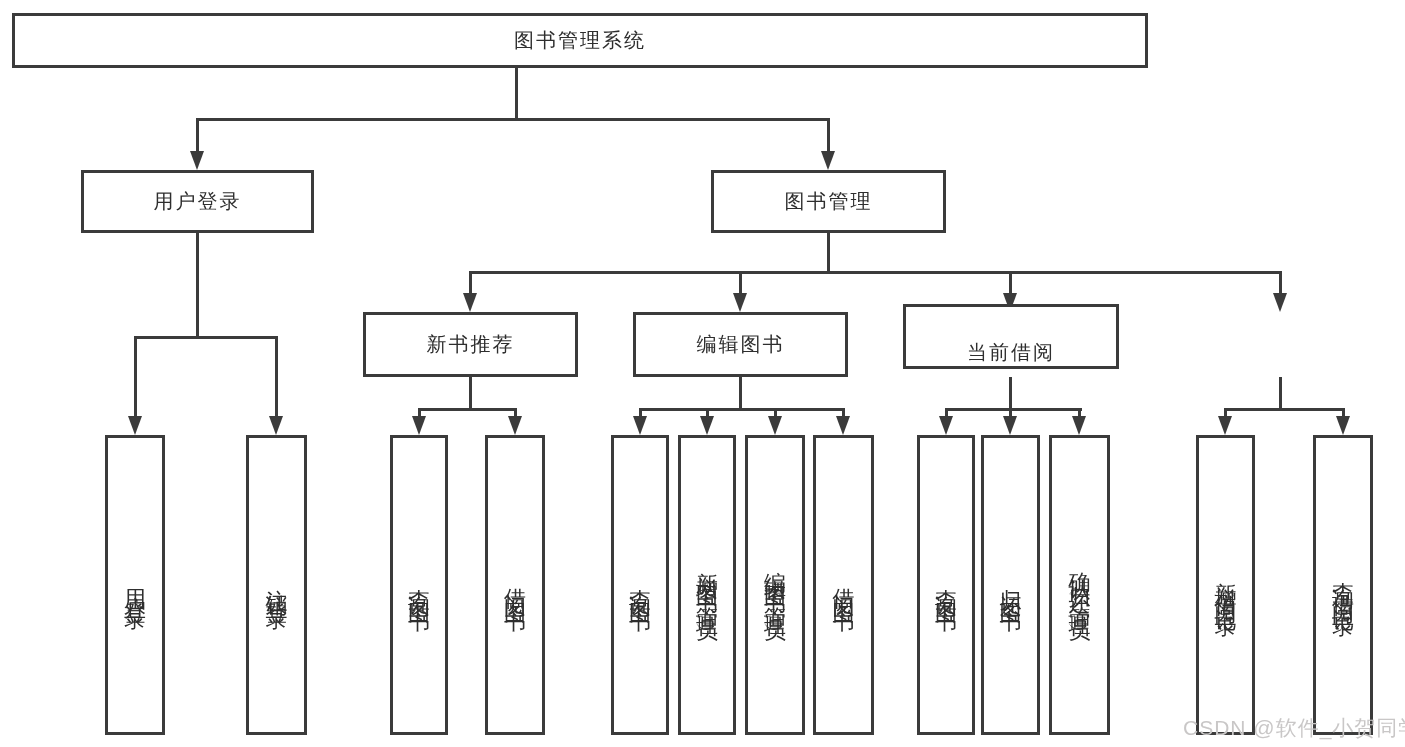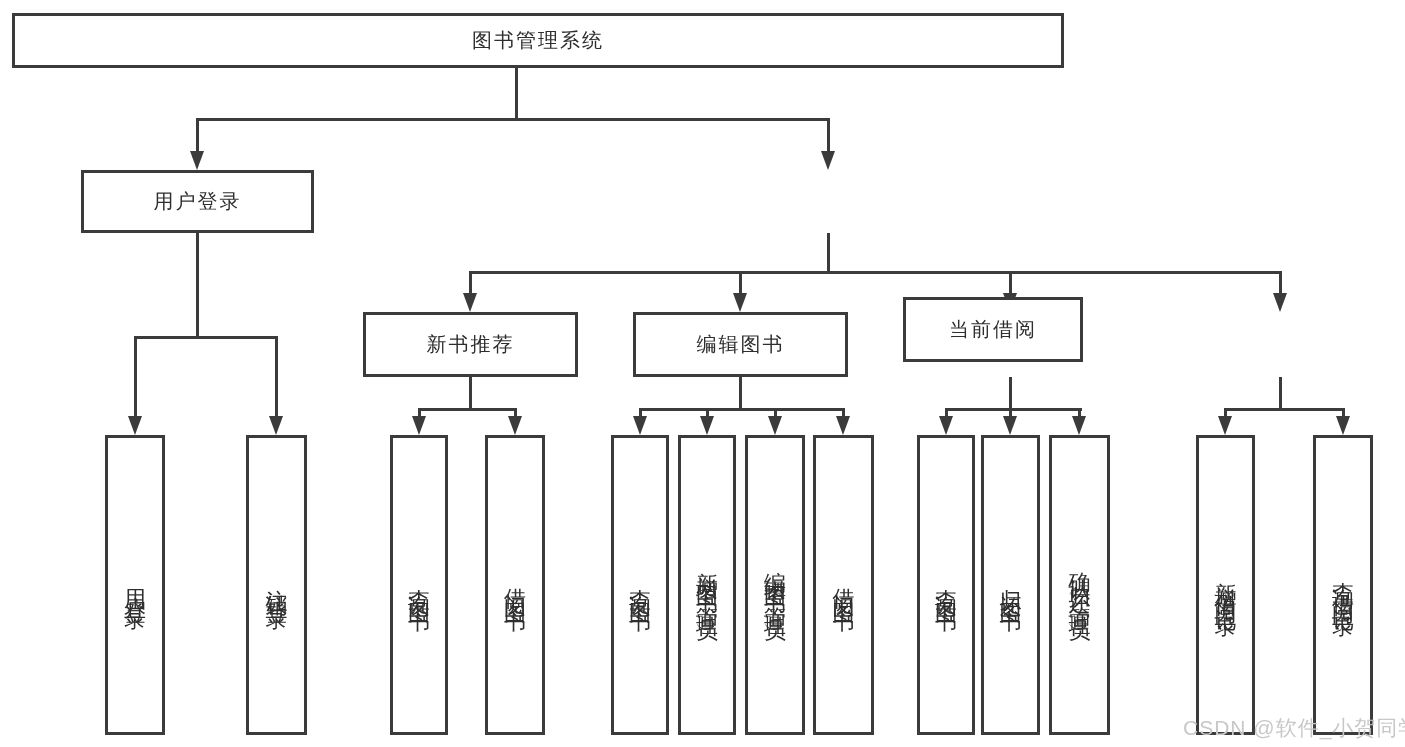--- a/index.html
+++ b/index.html
@@ -111,35 +111,38 @@
   <div class="line" style="left:1078px;top:408px;width:3px;height:12px;"></div>
   <div class="tri" style="left:1072px;top:416px;"></div>
 
   <div class="line" style="left:1279px;top:377px;width:3px;height:34px;"></div>
   <div class="line" style="left:1224px;top:408px;width:121px;height:3px;"></div>
   <div class="line" style="left:1224px;top:408px;width:3px;height:12px;"></div>
   <div class="tri" style="left:1218px;top:416px;"></div>
   <div class="line" style="left:1342px;top:408px;width:3px;height:12px;"></div>
   <div class="tri" style="left:1336px;top:416px;"></div>
 
-  <div class="node" style="left:12px;top:13px;width:1052px;height:55px;">
+  <div class="node" style="left:12px;top:13px;width:1136px;height:55px;">
     <span>图书管理系统</span>
   </div>
 
   <div class="node" style="left:81px;top:170px;width:233px;height:63px;">
     <span>用户登录</span>
+  </div>
+  <div class="node" style="left:711px;top:170px;width:235px;height:63px;">
+    <span>图书管理</span>
   </div>
 
   <div class="node" style="left:363px;top:312px;width:215px;height:65px;">
     <span>新书推荐</span>
   </div>
   <div class="node" style="left:633px;top:312px;width:215px;height:65px;">
     <span>编辑图书</span>
   </div>
-  <div class="node" style="left:903px;top:297px;width:180px;height:65px;">
+  <div class="node" style="left:903px;top:304px;width:216px;height:65px;align-items:flex-end;">
     <span>当前借阅</span>
   </div>
 
   <div class="node vnode" style="left:105px;top:435px;width:60px;height:300px;">
     <span class="vtext">用户登录</span>
   </div>
   <div class="node vnode" style="left:246px;top:435px;width:61px;height:300px;">
     <span class="vtext">注销登录</span>
   </div>
 

